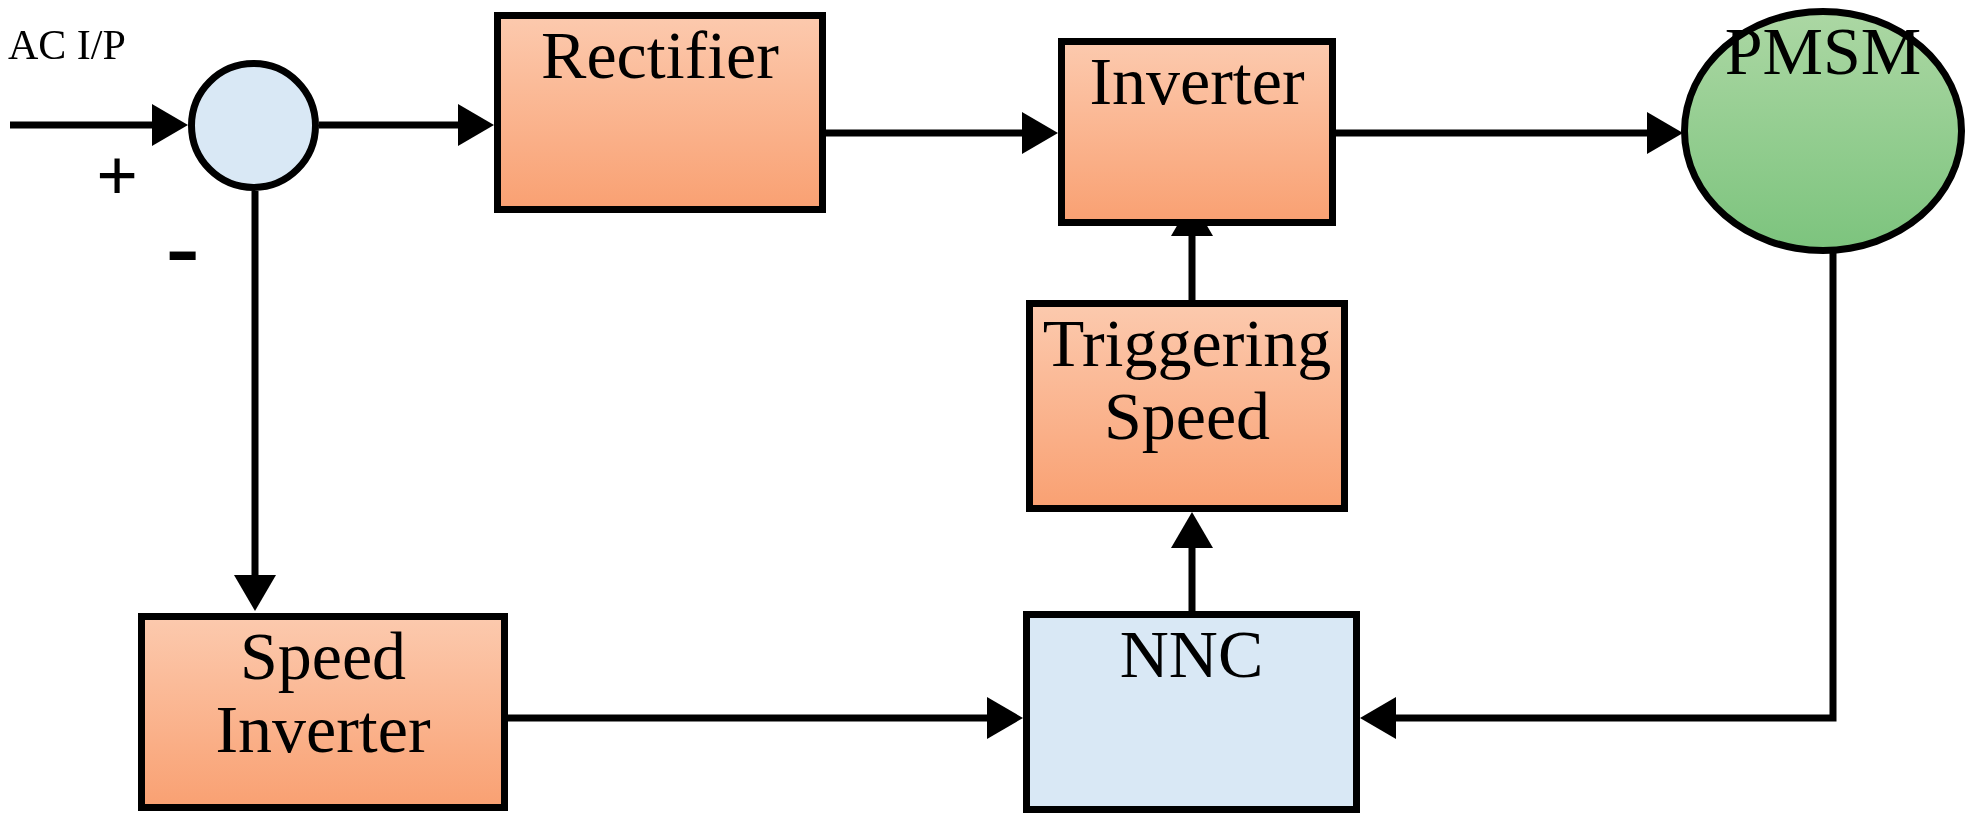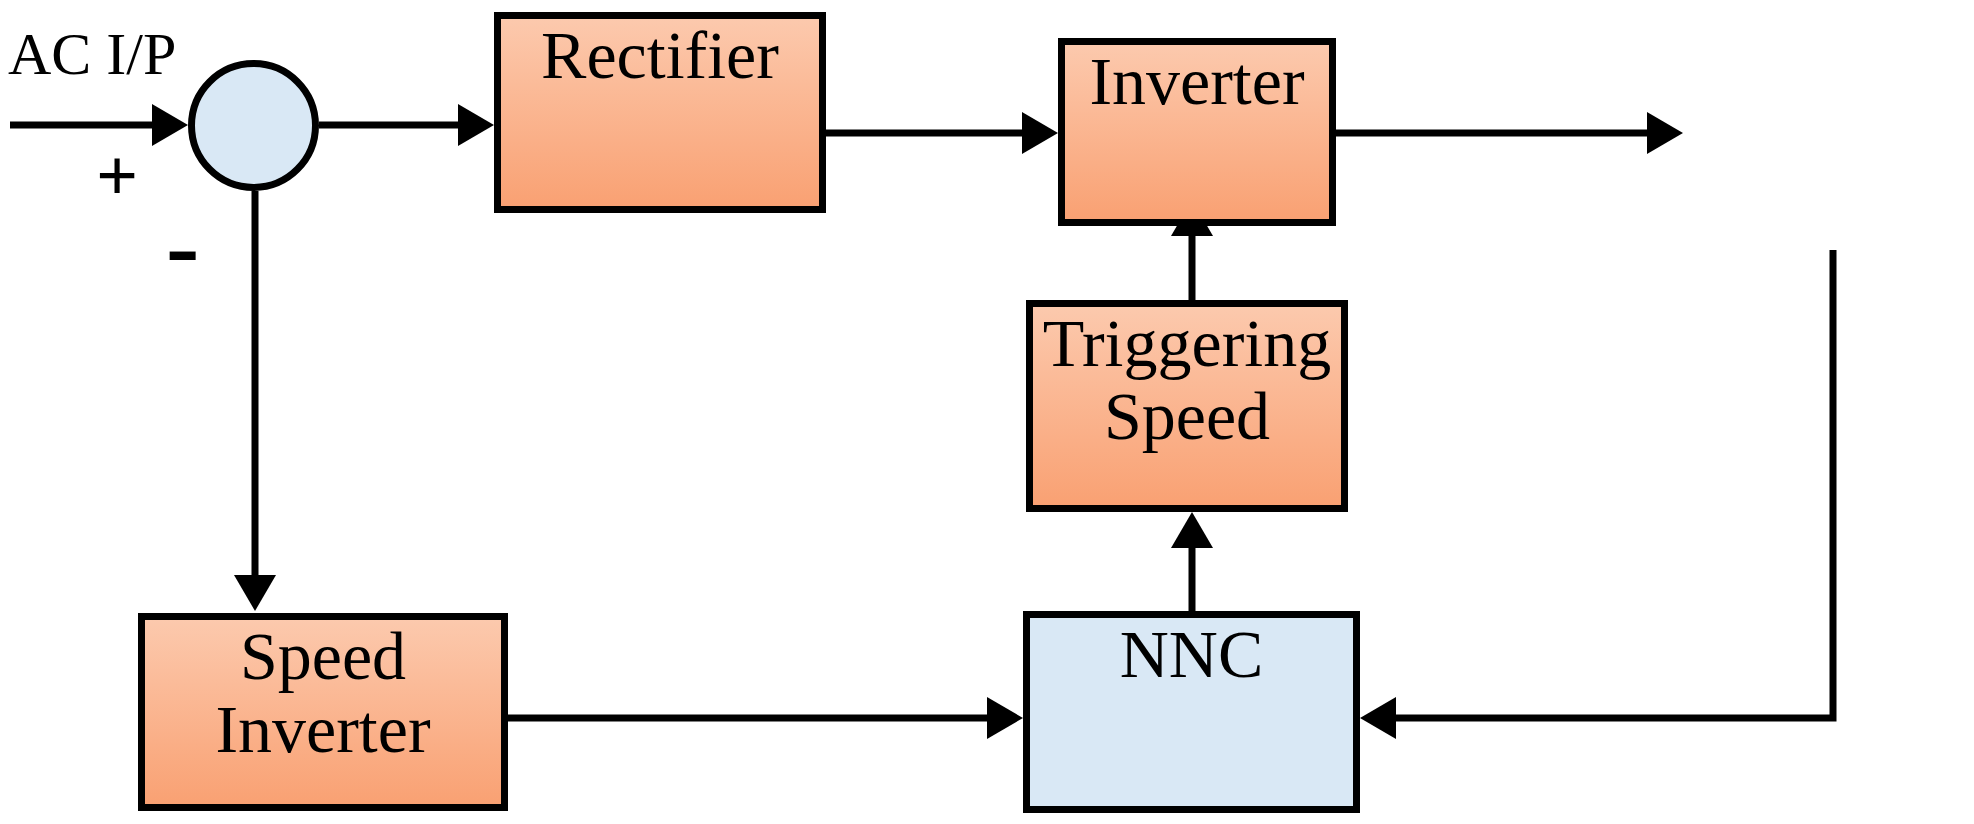--- a/index.html
+++ b/index.html
@@ -66,21 +66,21 @@
     left: 188px; top: 60px;
     width: 131px; height: 131px;
     border-radius: 50%;
     background: var(--controller-fill);
   }
   .free-label {
     position: absolute;
     color: #000;
     white-space: nowrap;
   }
-  #ac-label { left: 8px; top: 24px; font-size: 60px; line-height: 1.0; }
+  #ac-label { left: 8px; top: 24px; font-size: 42px; line-height: 1.0; }
   #plus-sign { left: 96px; top: 138px; font-size: 74px; font-weight: bold; line-height: 1.0; }
   #minus-sign { left: 166px; top: 196px; font-size: 100px; font-weight: bold; line-height: 1.0; }
 
   #rectifier { left: 494px; top: 12px; width: 332px; height: 201px; }
   #inverter { left: 1058px; top: 38px; width: 278px; height: 188px; }
   #triggering-pulse { left: 1026px; top: 300px; width: 322px; height: 212px; }
   #nnc-controller { left: 1023px; top: 611px; width: 337px; height: 202px; gap: 34px; }
   #speed-estimator { left: 138px; top: 613px; width: 370px; height: 198px; }
   #pmsm { left: 1681px; top: 8px; width: 284px; height: 246px; }
 </style>
@@ -158,14 +158,17 @@
 
   <div class="node controller" id="nnc-controller">
     <span class="box-label">NNC</span>
   </div>
 
   <div class="node process" id="speed-estimator">
     <span class="box-label">Speed</span>
     <span class="box-label">Inverter</span>
   </div>
 
+  <div class="node machine" id="pmsm">
+    <span class="box-label">PMSM</span>
+  </div>
 
 </div>
 
 </body></html>

